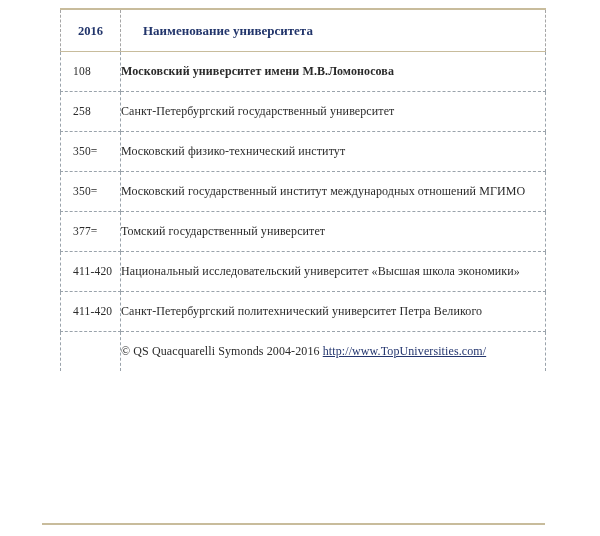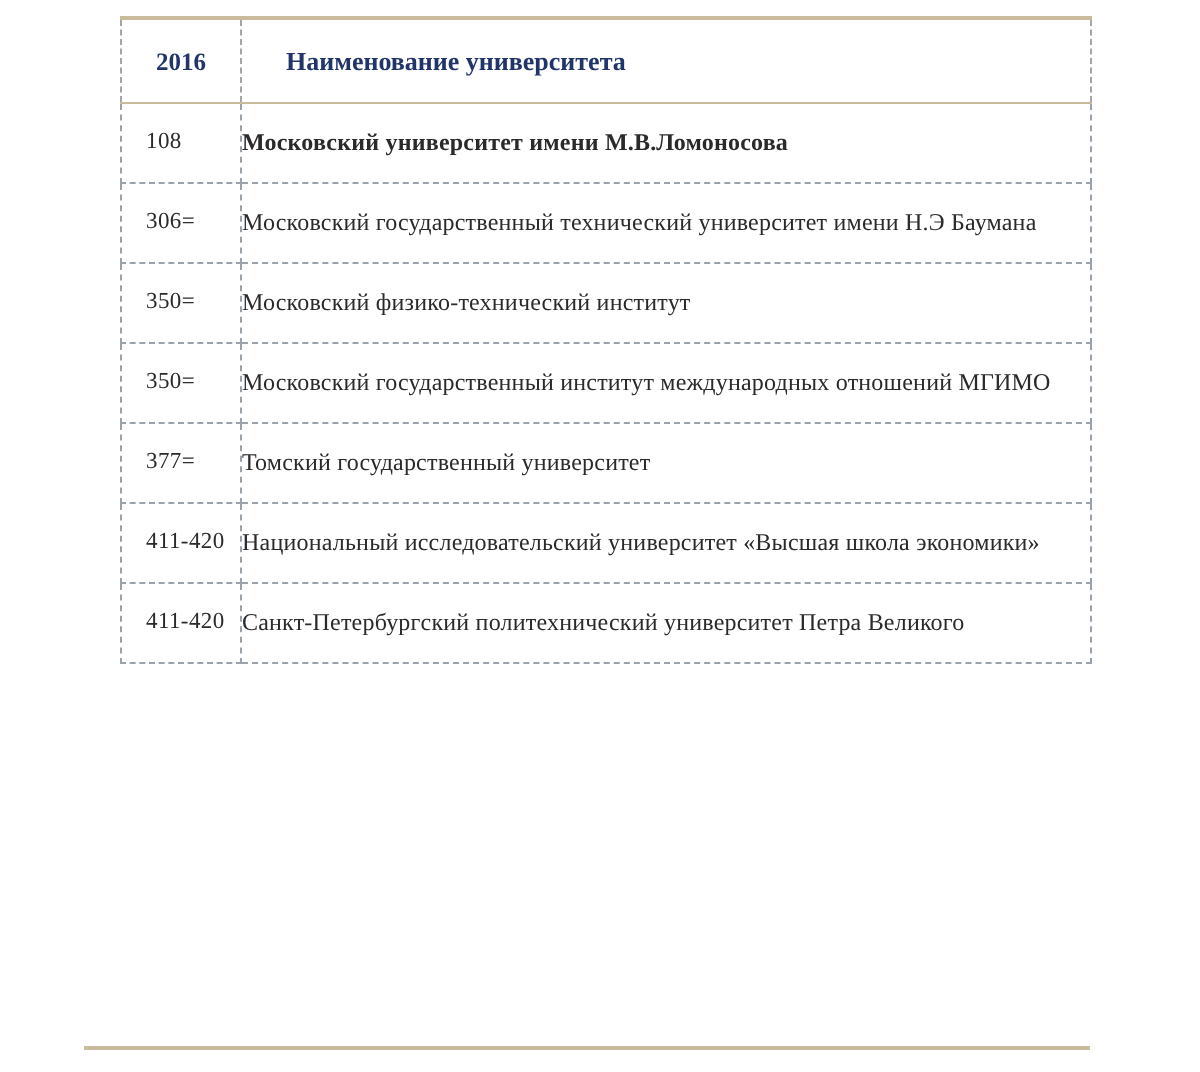--- a/index.html
+++ b/index.html
@@ -125,22 +125,22 @@
         <th class="th-rank">2016</th>
         <th class="th-name">Наименование университета</th>
       </tr>
     </thead>
     <tbody>
       <tr class="row-top">
         <td class="cell-rank">108</td>
         <td class="cell-name">Московский университет имени М.В.Ломоносова</td>
       </tr>
       <tr>
-        <td class="cell-rank">306=</td>
-        <td class="cell-name">Московский государственный технический  университет имени Н.Э Баумана</td>
+        <td class="cell-rank">258</td>
+        <td class="cell-name">Санкт-Петербургский  государственный  университет</td>
       </tr>
       <tr>
         <td class="cell-rank">350=</td>
         <td class="cell-name">Московский физико-технический  институт</td>
       </tr>
       <tr>
         <td class="cell-rank">350=</td>
         <td class="cell-name">Московский государственный институт международных отношений  МГИМО</td>
       </tr>
       <tr>
@@ -148,18 +148,22 @@
         <td class="cell-name">Томский государственный  университет</td>
       </tr>
       <tr>
         <td class="cell-rank">411-420</td>
         <td class="cell-name">Национальный исследовательский  университет  «Высшая школа экономики»</td>
       </tr>
       <tr>
         <td class="cell-rank">411-420</td>
         <td class="cell-name">Санкт-Петербургский  политехнический  университет  Петра Великого</td>
       </tr>
+      <tr class="footer-row">
+        <td class="cell-rank"></td>
+        <td class="cell-name"><span class="source-text">© QS Quacquarelli  Symonds 2004-2016 </span><a class="source-link" href="#">http://www.TopUniversities.com/</a></td>
+      </tr>
     </tbody>
   </table>
 
   <div class="table-bottom-rule"></div>
 
 </div>
 
 </body></html>

